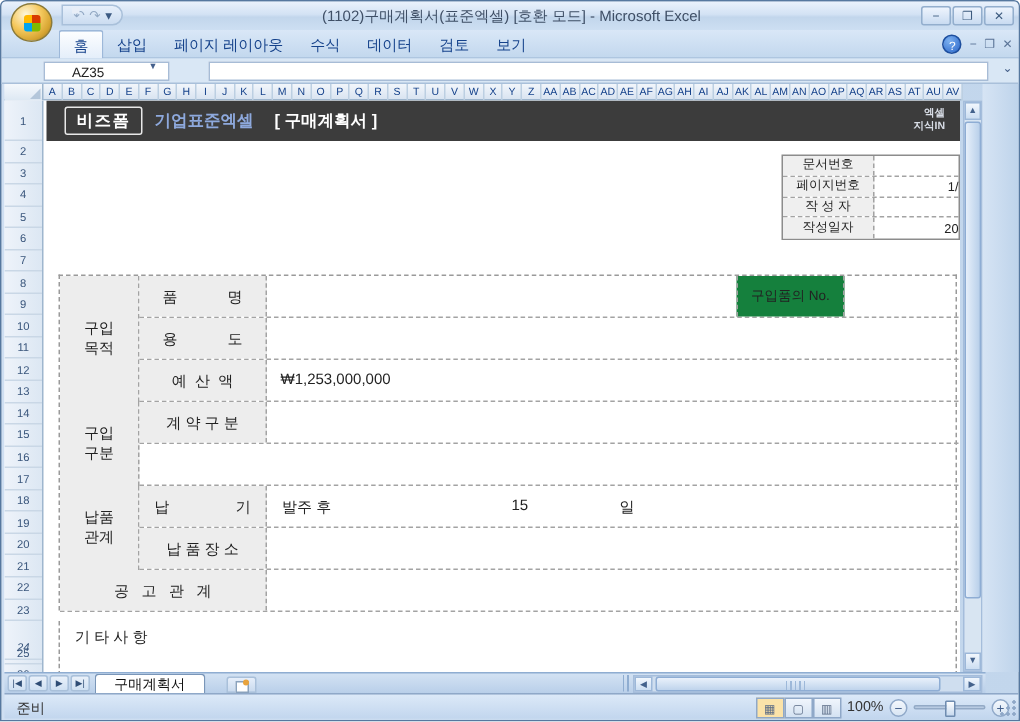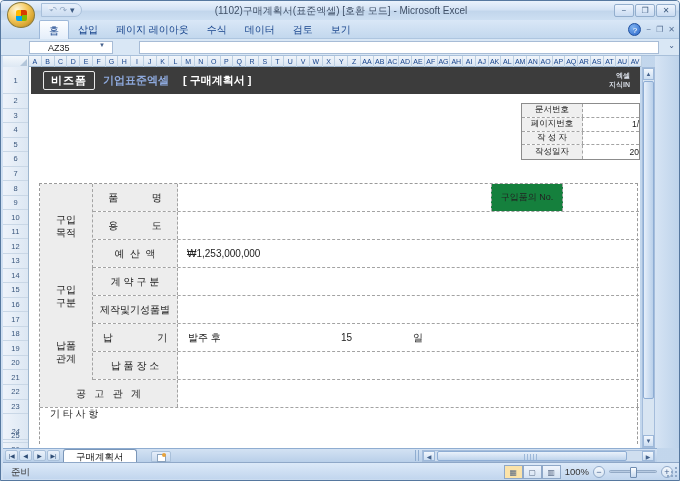--- a/index.html
+++ b/index.html
@@ -106,21 +106,21 @@
            font-size:10px; color:#222; white-space:pre; overflow:hidden; }
   .vcell { position:absolute; top:0; height:100%; font-size:10px; color:#222; display:flex; align-items:center; }
   .rlabel { position:absolute; left:398px; top:0; width:72px; height:100%; background:#15803d;
             border-left:1px dashed #a3a3a3; border-right:1px dashed #a3a3a3; display:flex; align-items:center;
             justify-content:center; font-size:9px; color:#222; }
   .rvalue { position:absolute; left:470px; top:0; width:76px; height:100%; }
   .ncell { position:absolute; left:0; top:0; width:138px; height:100%; background:#ededed;
            border-right:1px dashed #a3a3a3; display:flex; align-items:center; justify-content:center;
            font-size:10px; color:#222; white-space:pre; }
   .dayspan { position:absolute; top:0; height:100%; display:flex; align-items:center; font-size:10px; color:#222; white-space:pre; }
-  .etcarea { position:absolute; left:36px; top:336px; width:599px; height:41px;
+  .etcarea { position:absolute; left:36px; top:347px; width:599px; height:41px;
              border-left:1px dashed #9a9a9a; border-right:1px dashed #9a9a9a;padding-left:36px; }
   .etclabel { position:absolute; left:10px; top:4px; font-size:10px; color:#222; white-space:pre; }
 
   
   .vscroll { position:absolute; left:641px; top:66px; width:13px; height:381px;
              background:#d8e5f2; border:1px solid #a5bddb; }
   .varr { position:absolute; left:0; width:11px; height:12px; background:linear-gradient(#f2f7fd,#ccdef2);
           border:1px solid #9db8d9; font-size:6px; color:#44628c; text-align:center; line-height:11px; }
   .vthumb { position:absolute; left:0; top:13px; width:11px; height:318px;
             background:linear-gradient(90deg,#e6effa,#b9d0ea); border:1px solid #8eadd4; border-radius:2px; }
@@ -360,21 +360,20 @@
       </div>
       <div class="trow" style="top:56px;">
         <div class="lcell">예  산  액</div>
         <div class="vcell" style="left:85px;width:461px;padding-left:9px;">₩1,253,000,000</div>
       </div>
       <div class="trow" style="top:84px;">
         <div class="lcell">계 약 구 분</div>
         <div class="vcell" style="left:85px;width:461px;padding-left:9px;"></div>
       </div>
       <div class="trow" style="top:112px;">
-        <div class="lcell">제작및기성품별</div>
         <div class="vcell" style="left:85px;width:461px;padding-left:9px;"></div>
       </div>
       <div class="trow" style="top:140px;">
         <div class="lcell">납                기</div>
         <div class="dayspan" style="left:95px;">발주 후</div>
         <div class="dayspan" style="left:248px;">15</div>
         <div class="dayspan" style="left:320px;">일</div>
       </div>
       <div class="trow" style="top:168px;">
         <div class="lcell">납 품 장 소</div>

